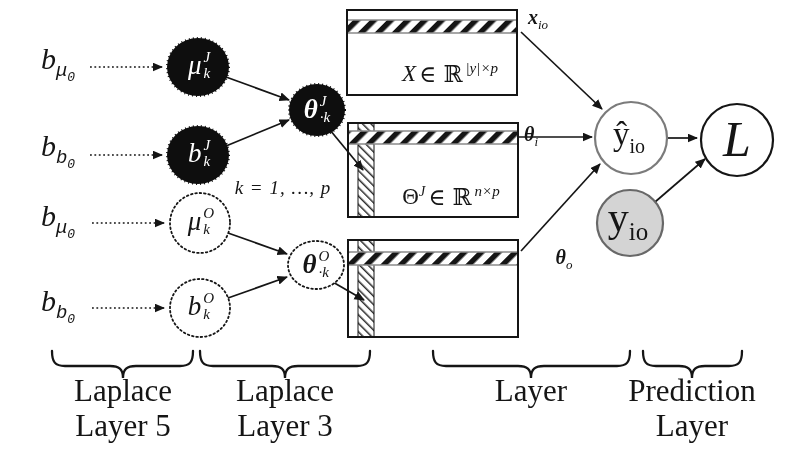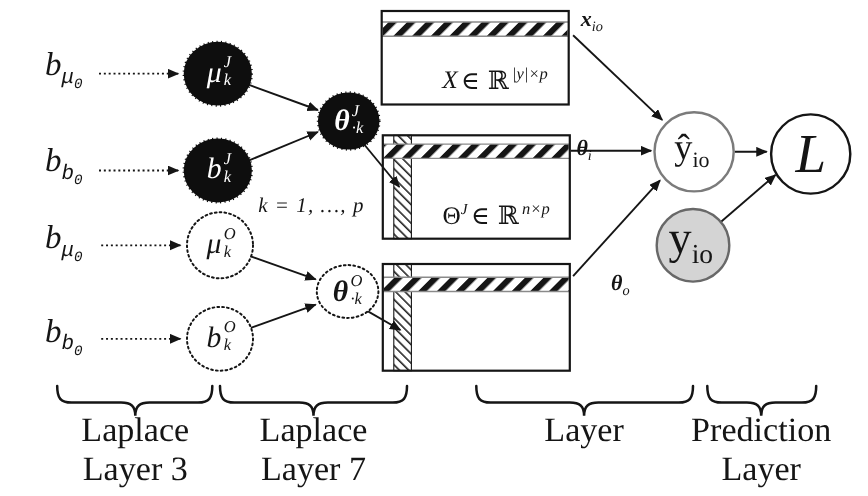--- a/index.html
+++ b/index.html
@@ -209,25 +209,25 @@
   </div>
   <div class="lab yobs" style="left:628px;top:220px">
     <span>y</span><sub class="isub">io</sub>
   </div>
   <div class="lab lnode" style="left:737px;top:139px">
     <span>L</span>
   </div>
 
   <div class="layer" style="left:123px;top:374px">
     <div>Laplace</div>
-    <div>Layer 3</div>
+    <div>Layer 5</div>
   </div>
   <div class="layer" style="left:285px;top:374px">
     <div>Laplace</div>
-    <div>Layer 7</div>
+    <div>Layer 3</div>
   </div>
   <div class="layer" style="left:531px;top:374px">
     <div>Layer</div>
   </div>
   <div class="layer" style="left:692px;top:374px">
     <div>Prediction</div>
     <div>Layer</div>
   </div>
 
 </div>

